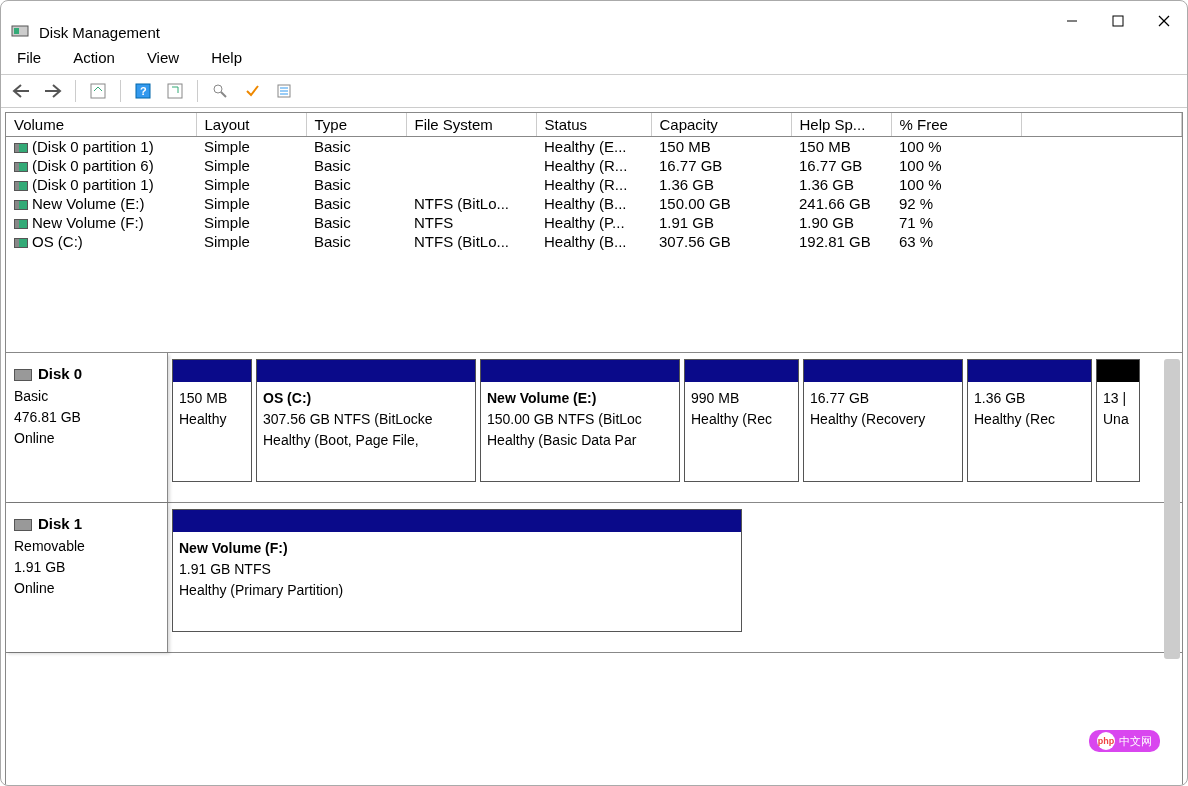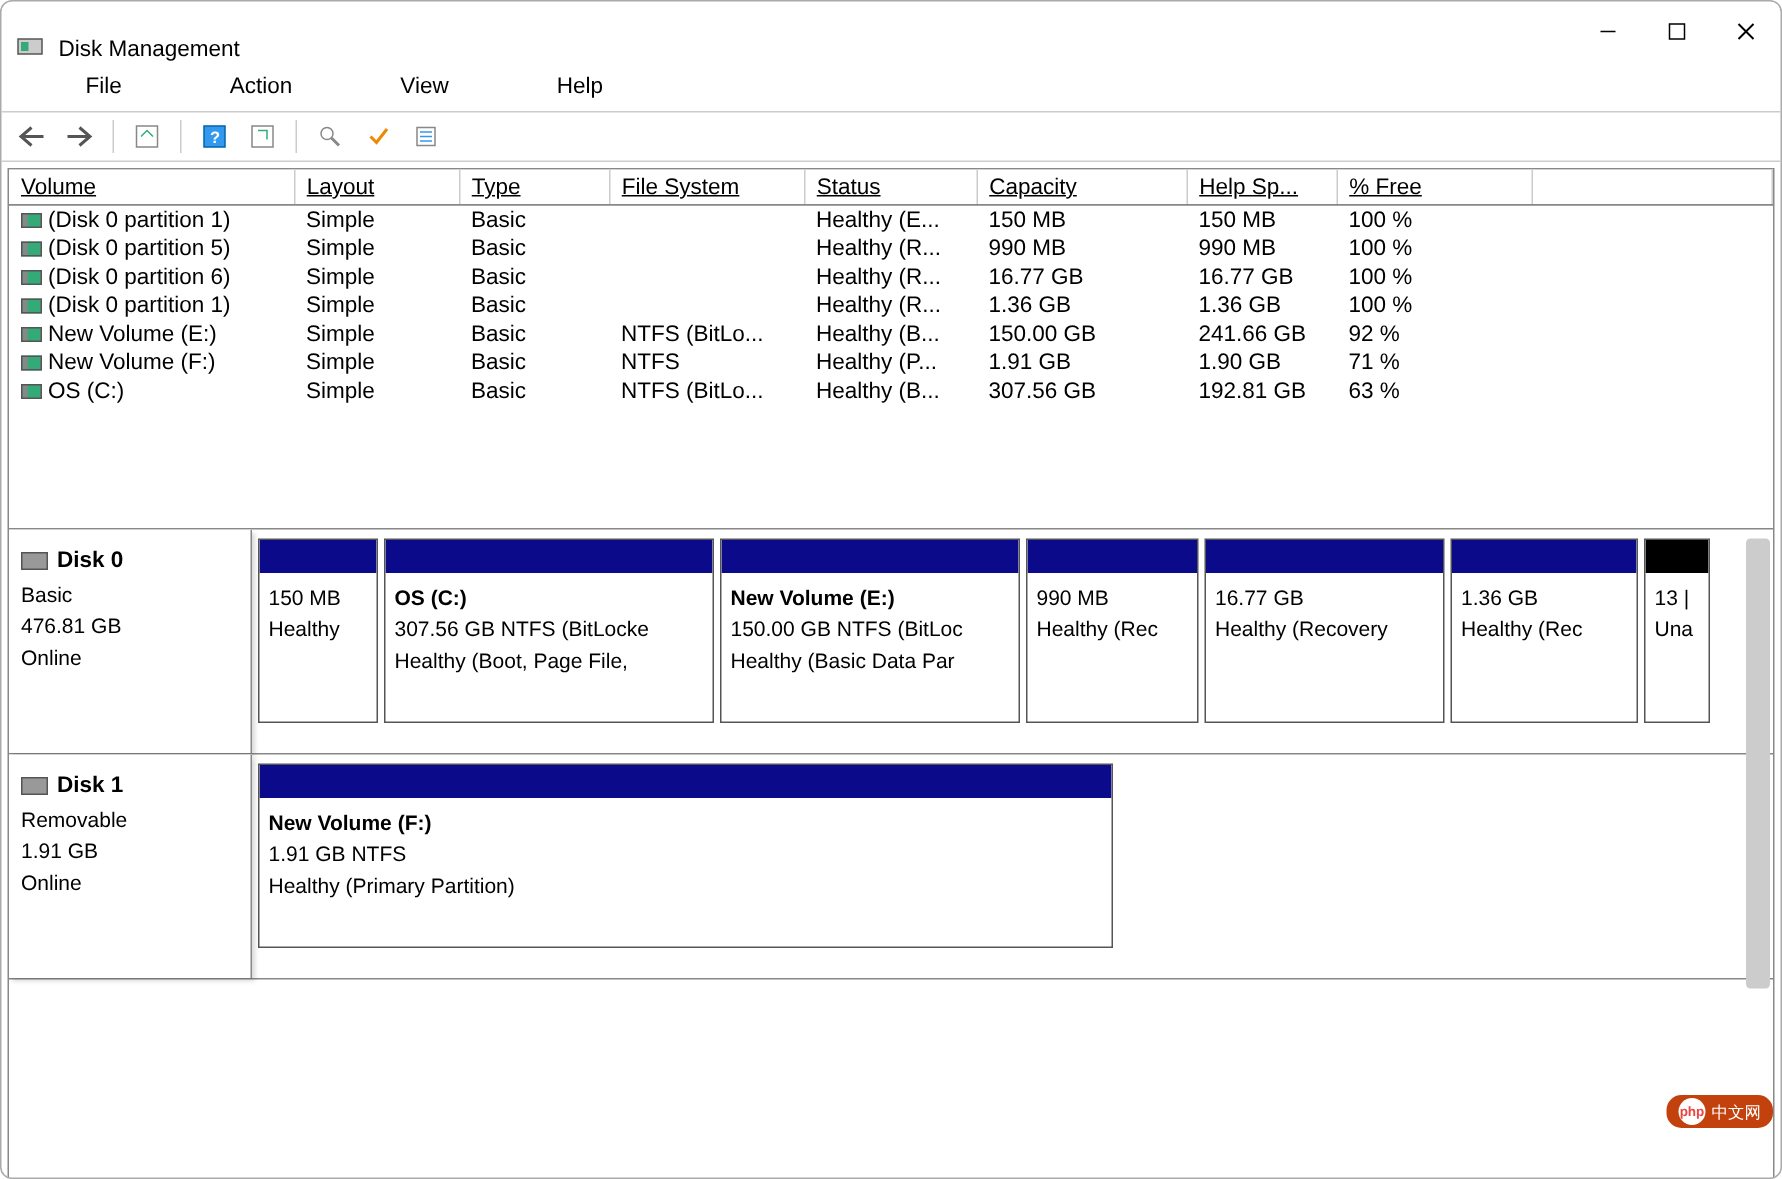--- a/index.html
+++ b/index.html
@@ -30,21 +30,21 @@
       width: 46px; height: 40px;
       display: flex; align-items: center; justify-content: center;
       font-size: 14px;
     }
     .menubar {
       display: flex;
       padding: 4px 12px;
       gap: 24px;
       font-size: 15px;
     }
-    .menubar .menu-item { padding: 4px 4px; margin-left: 40px; }
+    .menubar .menu-item { padding: 4px 4px; }
     .toolbar {
       display: flex;
       align-items: center;
       border-top: 1px solid #ccc;
       border-bottom: 1px solid #ccc;
       padding: 3px 8px;
       gap: 8px;
       height: 34px;
     }
     .toolbar .tbtn {
@@ -66,21 +66,20 @@
     }
     .vtable { width: 100%; border-collapse: collapse; }
     .vtable th {
       text-align: left;
       font-weight: normal;
       border-right: 1px solid #ccc;
       border-bottom: 1px solid #888;
       padding: 3px 8px;
       background: #fff;
       font-size: 15px;
-      text-decoration: underline;
     }
     .vtable td {
       padding: 1px 8px;
       white-space: nowrap;
       overflow: hidden;
       text-overflow: ellipsis;
       font-size: 15px;
     }
     .vtable .vol-icon {
       display:inline-block; width:14px; height:10px;
@@ -139,22 +138,22 @@
       line-height: 1.5;
       overflow: hidden;
       white-space: nowrap;
     }
     .partition .part-title { font-weight: bold; }
     .scrollbar-v {
       position:absolute; right:2px; top:6px; width:16px; height:300px;
       background:#ccc; border-radius:3px;
     }
     .watermark {
-      position:absolute; right:6px; bottom:34px;
-      background:#c2410c; color:#fff; font-size:11px;
+      position:absolute; right:28px; bottom:34px;
+      background:#d946ef; color:#fff; font-size:11px;
       border-radius:10px; padding:2px 8px;
       display:flex; align-items:center; gap:4px;
     }
     .watermark::before { content:"php"; background:#fff; color:#e44; border-radius:50%; width:18px; height:18px; display:inline-flex; align-items:center; justify-content:center; font-size:9px; font-weight:bold;}
   </style>
 </head>
 <body>
 
 <div class="titlebar">
   <span class="app-icon">
@@ -277,31 +276,20 @@
     <td>Simple</td>
     <td>Basic</td>
     <td></td>
     <td>Healthy (E...</td>
     <td>150 MB</td>
     <td>150 MB</td>
     <td>100 %</td>
     <td></td>
           </tr>
           <tr>
-    <td><span class="vol-icon"></span><span>(Disk 0 partition 5)</span></td>
-    <td>Simple</td>
-    <td>Basic</td>
-    <td></td>
-    <td>Healthy (R...</td>
-    <td>990 MB</td>
-    <td>990 MB</td>
-    <td>100 %</td>
-    <td></td>
-          </tr>
-          <tr>
     <td><span class="vol-icon"></span><span>(Disk 0 partition 6)</span></td>
     <td>Simple</td>
     <td>Basic</td>
     <td></td>
     <td>Healthy (R...</td>
     <td>16.77 GB</td>
     <td>16.77 GB</td>
     <td>100 %</td>
     <td></td>
           </tr>

